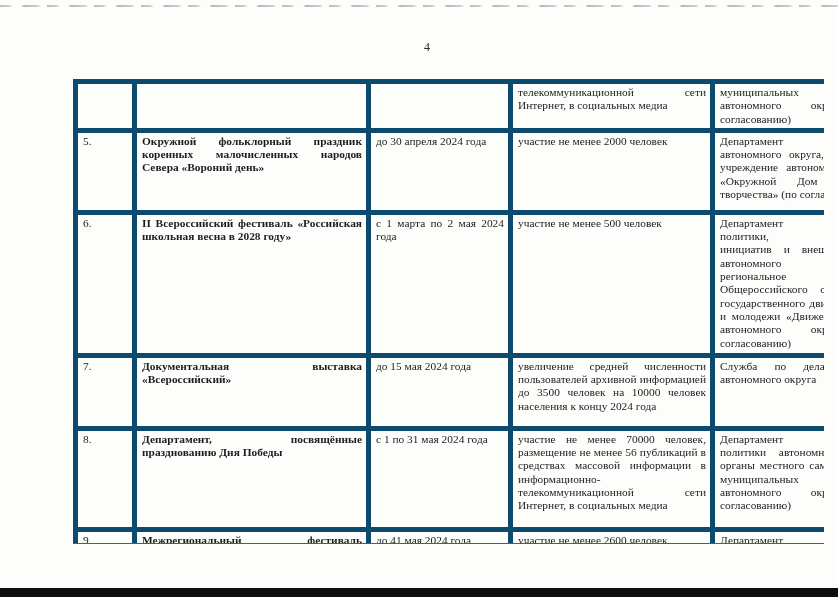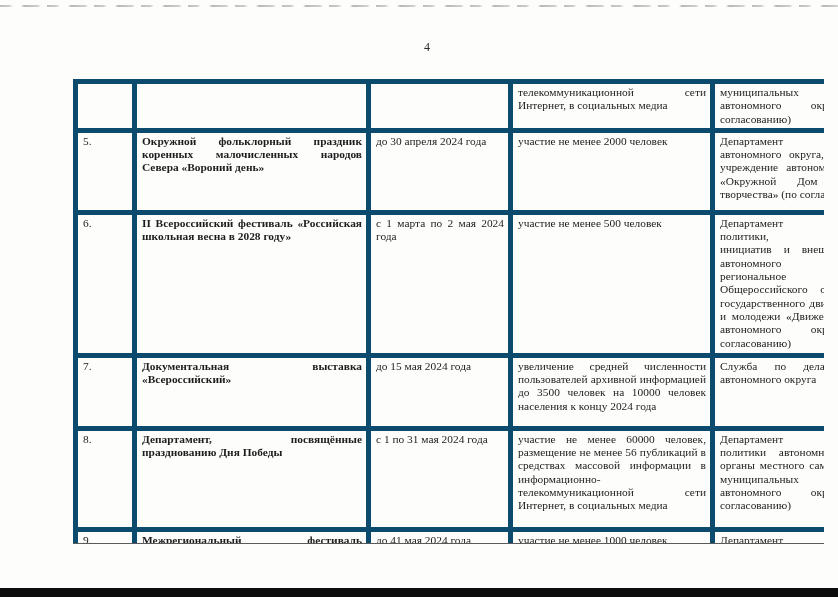--- a/index.html
+++ b/index.html
@@ -164,38 +164,38 @@
             <td class="c-num">
               <div class="cell-inner">8.</div>
             </td>
             <td class="c-name">
               <div class="cell-inner">Департамент, посвящённые празднованию Дня Победы</div>
             </td>
             <td class="c-dates">
               <div class="cell-inner">с 1 по 31 мая 2024 года</div>
             </td>
             <td class="c-result">
-              <div class="cell-inner">участие не менее 60000 человек, размещение не менее 56 публикаций в средствах массовой информации в информационно-телекоммуникационной сети Интернет, в социальных медиа</div>
+              <div class="cell-inner">участие не менее 70000 человек, размещение не менее 56 публикаций в средствах массовой информации в информационно-телекоммуникационной сети Интернет, в социальных медиа</div>
             </td>
             <td class="c-resp">
               <div class="cell-inner">Департамент внутренней политики автономного округа, органы местного самоуправления муниципальных образований автономного округа (по согласованию)</div>
             </td>
           </tr>
           <tr class="r-5">
             <td class="c-num">
               <div class="cell-inner">9.</div>
             </td>
             <td class="c-name">
               <div class="cell-inner">Межрегиональный фестиваль фольклорных коллективов «Русь» при проведении весна славянской письменности и культуры</div>
             </td>
             <td class="c-dates">
               <div class="cell-inner">до 41 мая 2024 года</div>
             </td>
             <td class="c-result">
-              <div class="cell-inner">участие не менее 1000 человек</div>
+              <div class="cell-inner">участие не менее 2600 человек</div>
             </td>
             <td class="c-resp">
               <div class="cell-inner">Департамент культуры автономного округа, автономное учреждение автономного округа «Окружной</div>
             </td>
           </tr>
         </tbody>
     </table>
   </div>
 
   <div class="scan-bar-bottom"></div>

